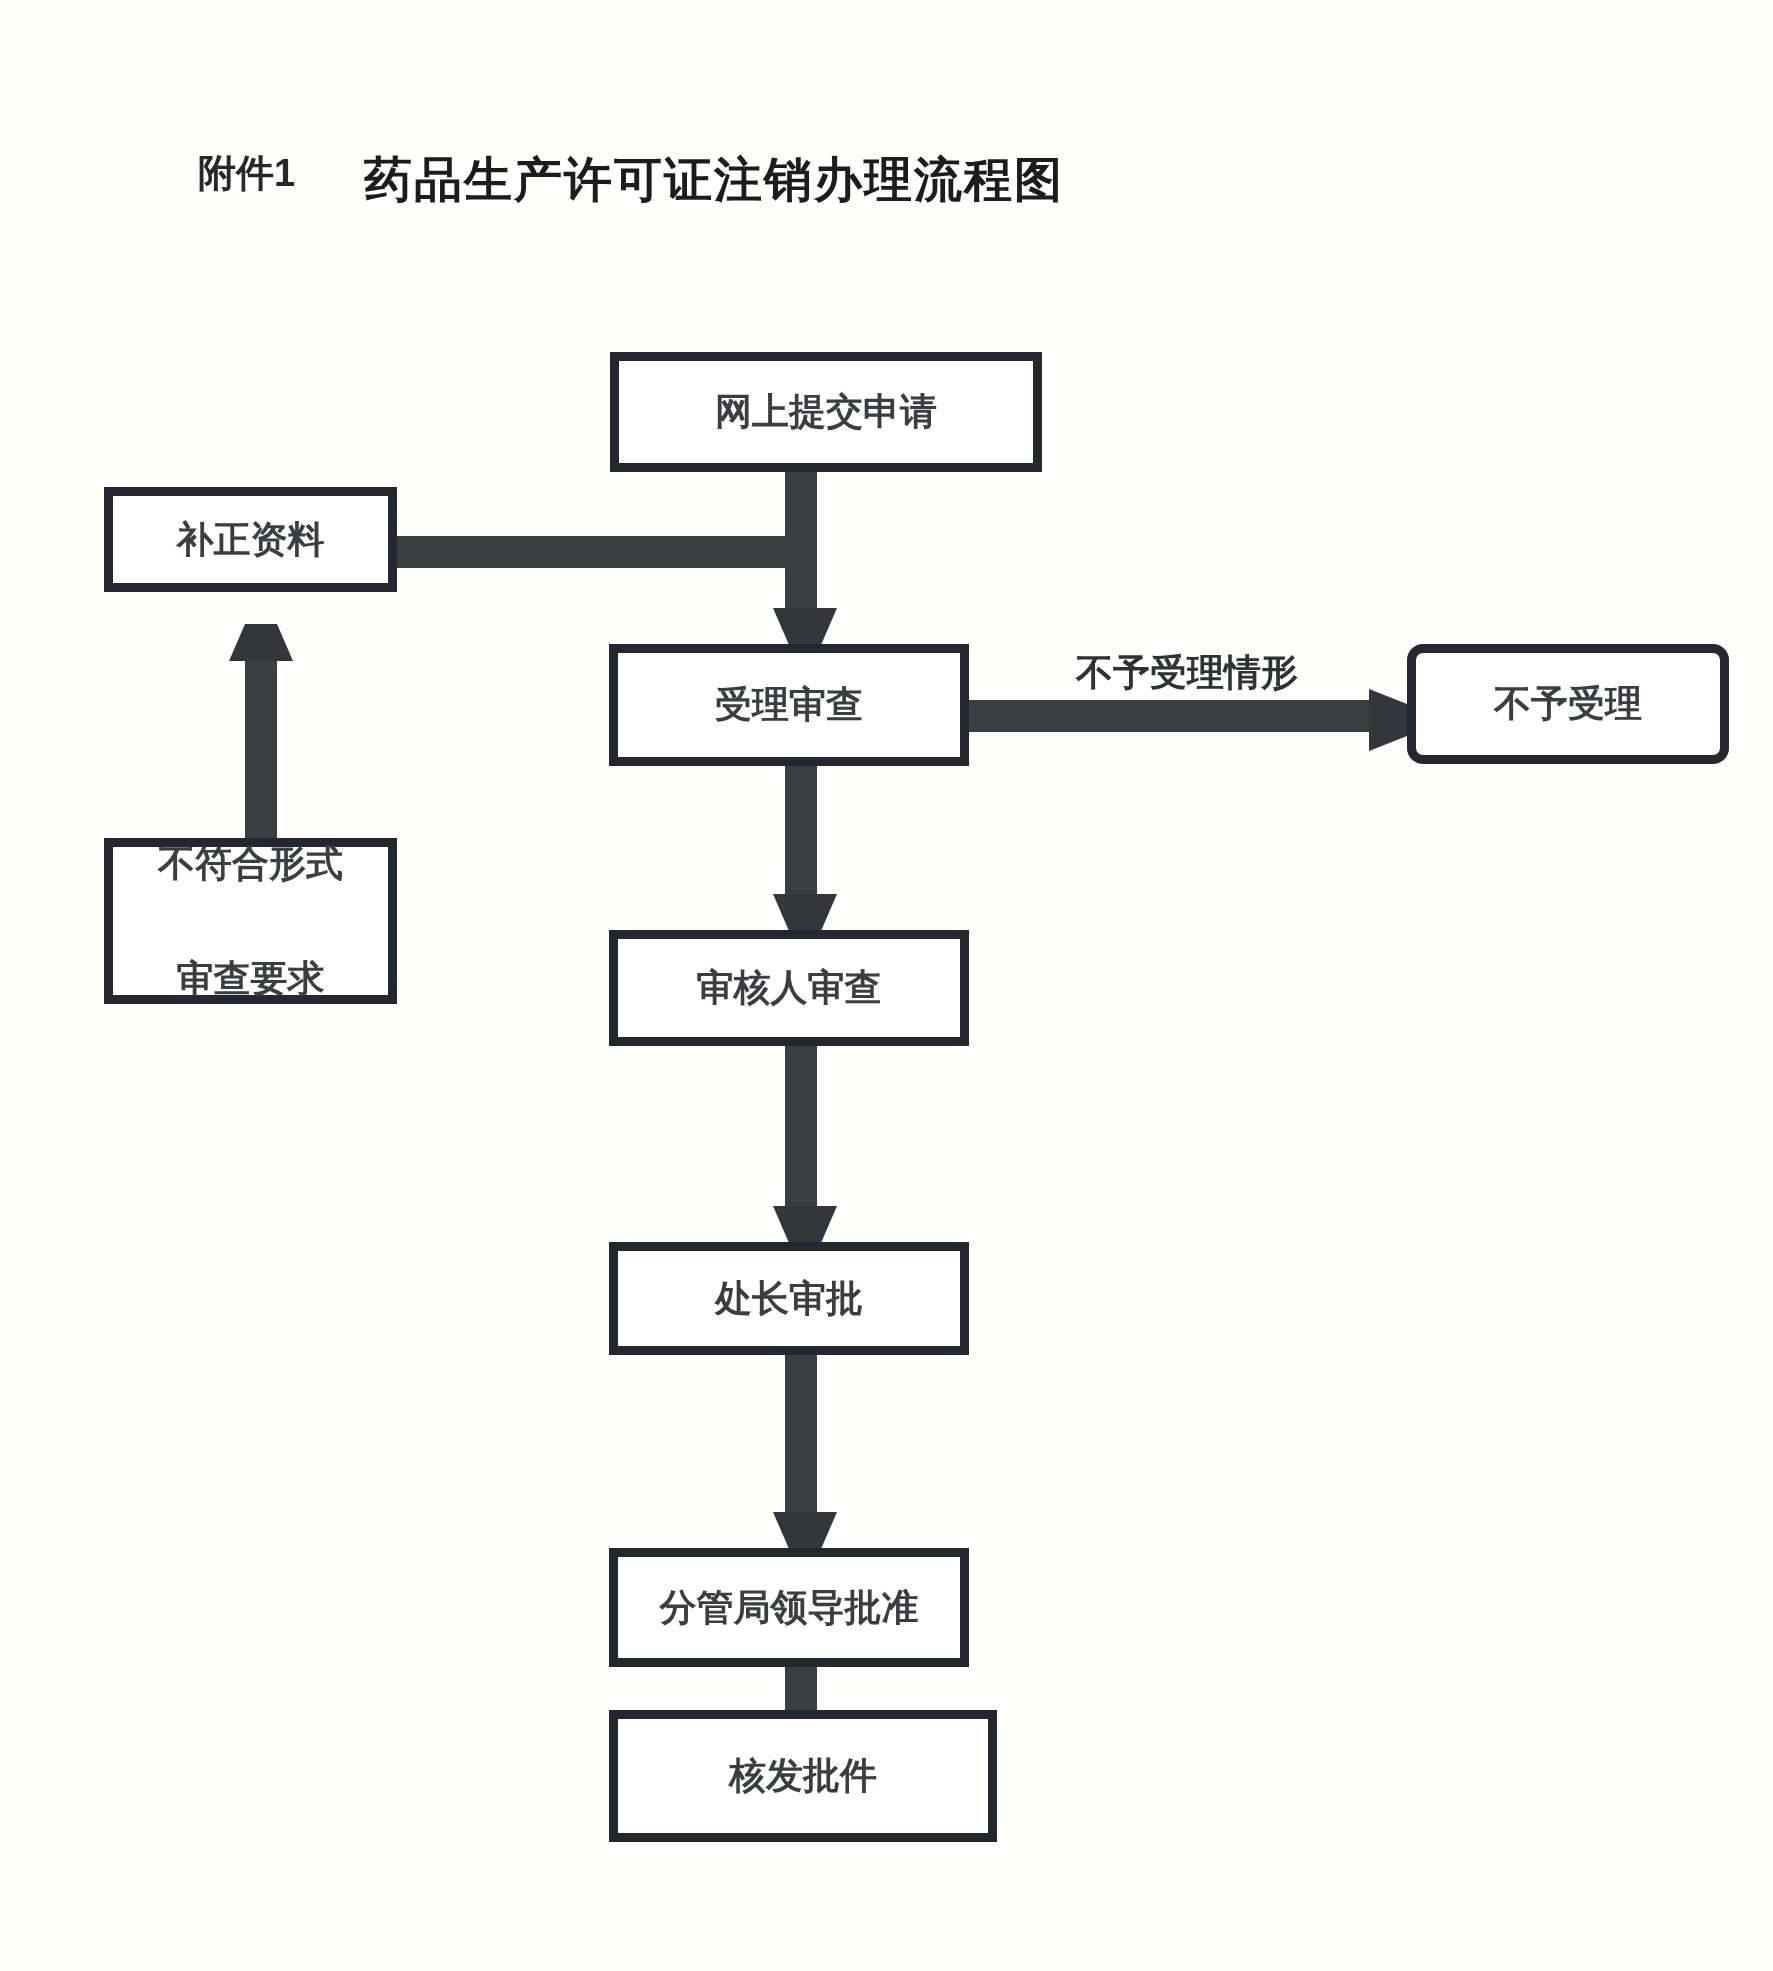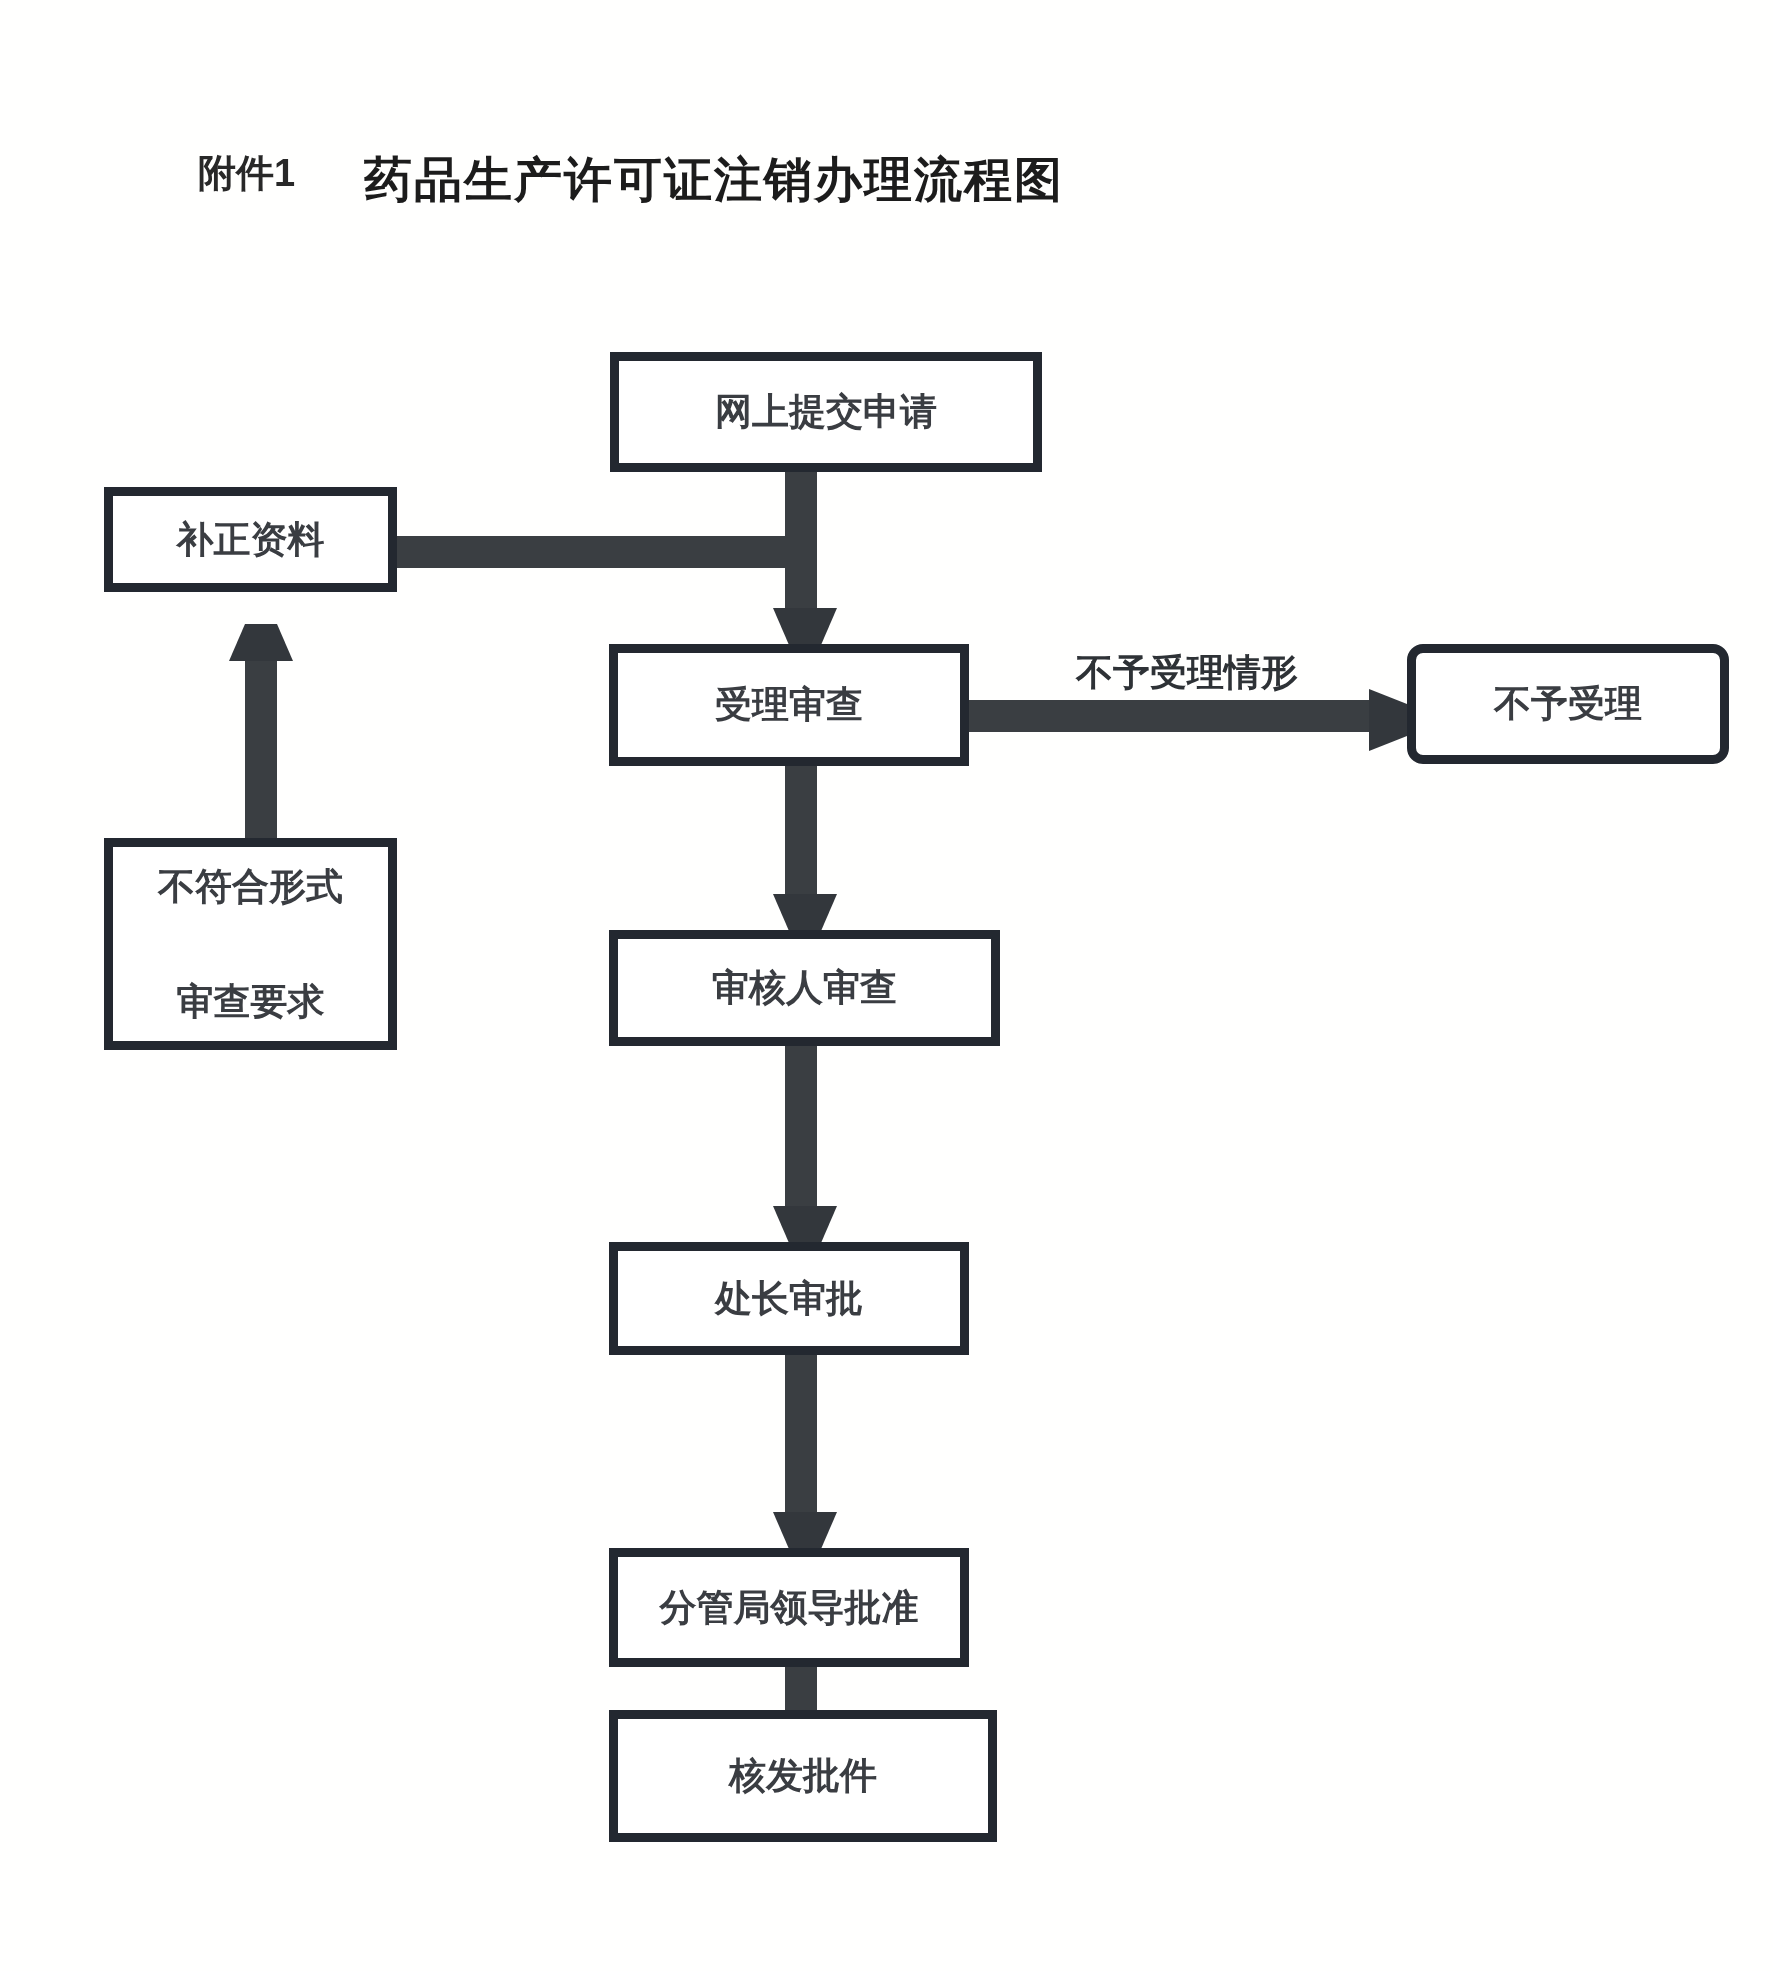--- a/index.html
+++ b/index.html
@@ -92,24 +92,24 @@
     position:absolute;
     font-size:37px;
     font-weight:bold;
     color:#2e3236;
     white-space:nowrap;
   }
 
   
   #n-submit   {left:578px;  top:320px;  width:432px; height:120px;}
   #n-supp     {left:72px;   top:455px;  width:293px; height:105px;}
-  #n-nonconf  {left:72px;   top:806px;  width:293px; height:212px;gap:32px;}
+  #n-nonconf  {left:72px;   top:806px;  width:293px; height:166px;gap:32px;}
   #n-accept   {left:577px;  top:612px;  width:360px; height:122px;}
   #n-reject   {left:1375px; top:612px;  width:322px; height:120px;border-radius:16px;}
-  #n-reviewer {left:577px;  top:898px;  width:391px; height:116px;}
+  #n-reviewer {left:577px;  top:898px;  width:360px; height:116px;}
   #n-chief    {left:577px;  top:1210px; width:360px; height:113px;}
   #n-leader   {left:577px;  top:1516px; width:360px; height:119px;}
   #n-issue    {left:577px;  top:1658px; width:388px; height:132px;margin-top:20px;}
 
   
   #c-submit-accept       {left:753px;  top:440px;  height:140px;}
   #a-accept              {left:741px;  top:576px;}
   #c-supp-junction       {left:365px;  top:504px;  width:396px;}
   #c-nonconf-supp        {left:213px;  top:596px;  height:210px;}
   #a-supp                {left:197px;  top:560px;}

